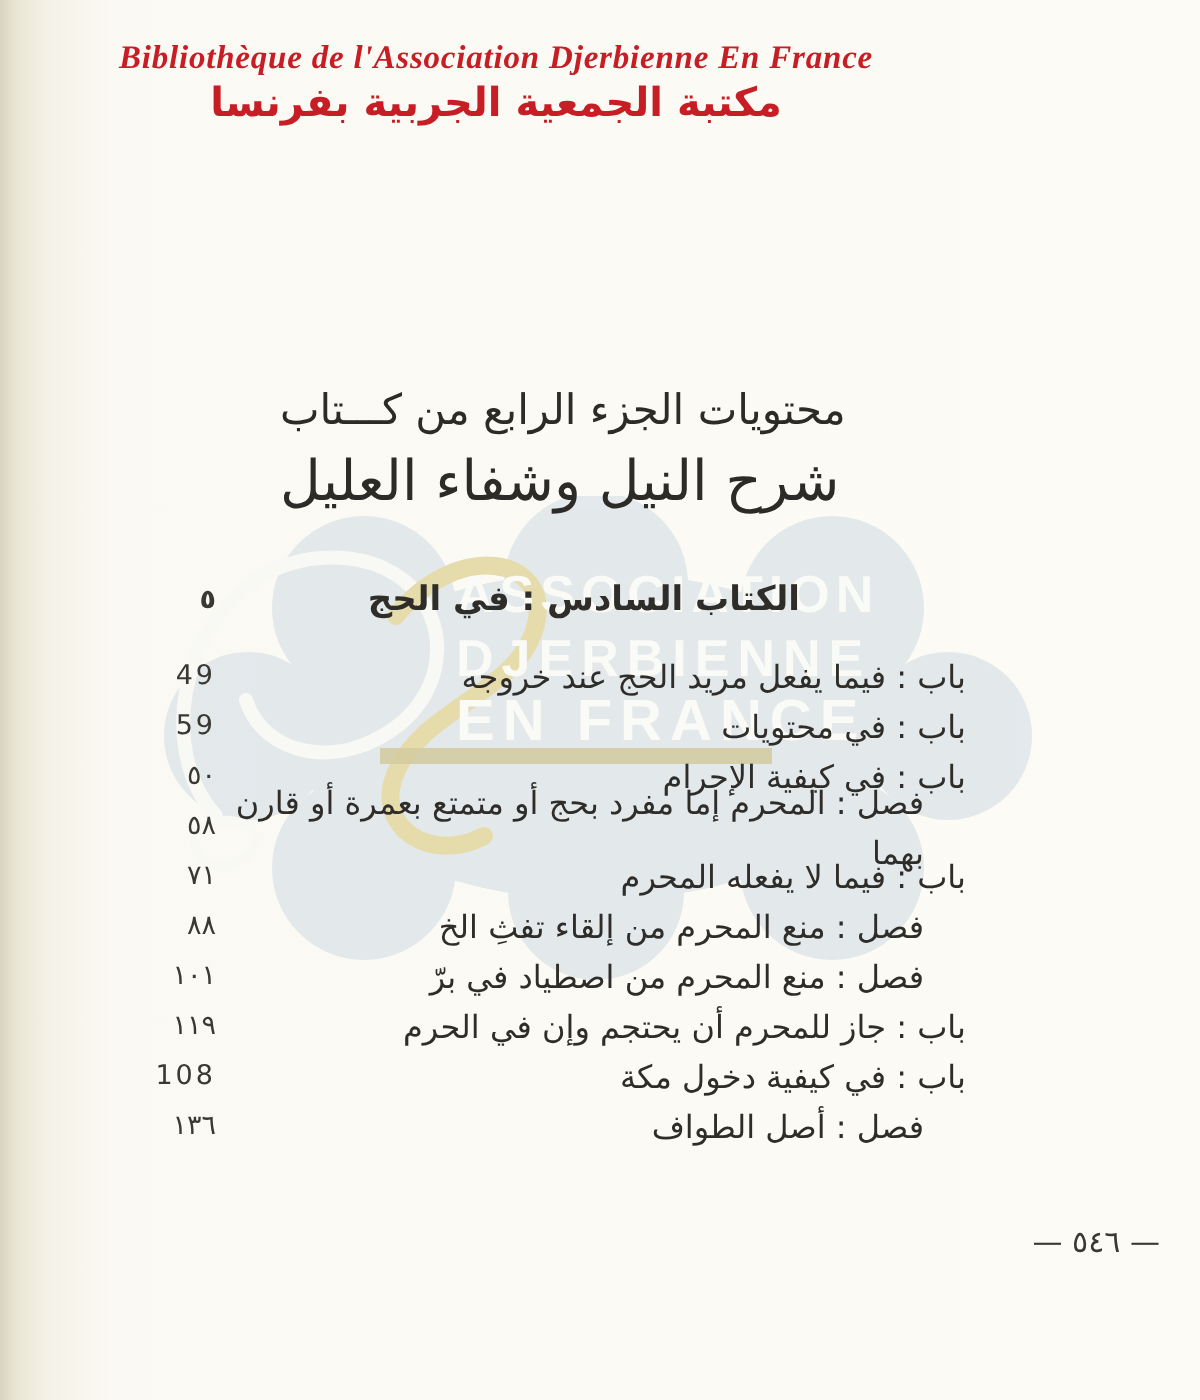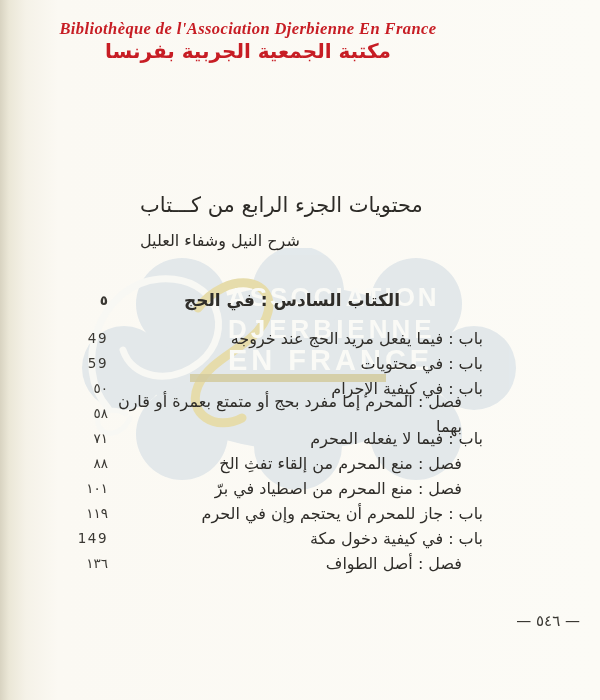--- a/index.html
+++ b/index.html
@@ -11,21 +11,21 @@
   
   .stamp{position:absolute;top:19px;left:38px;width:420px;text-align:center;color:#c71d24;z-index:3;}
   .stamp-fr{font-family:"Liberation Serif",serif;font-style:italic;font-weight:bold;font-size:16.5px;letter-spacing:.4px;white-space:nowrap;}
   .stamp-ar{direction:rtl;font-weight:bold;font-size:20px;line-height:22px;margin-top:1px;}
   
   .watermark{position:absolute;left:78px;top:248px;z-index:1;}
   .wm-line{fill:#fafaf6;font-family:"Liberation Sans",sans-serif;font-weight:bold;}
   
   .title{position:absolute;top:190px;left:140px;width:316px;text-align:left;direction:rtl;color:#2d2b27;z-index:2;}
   .title-1{font-size:21px;line-height:30px;}
-  .title-2{font-size:16px;line-height:26px;margin-top:8px;}
+  .title-2{font-size:28px;line-height:26px;margin-top:8px;}
   
   .toc{position:absolute;top:288px;left:50px;width:433px;z-index:2;}
   .row{display:flex;align-items:center;height:25px;}
   .row.head{margin-bottom:13px;font-weight:bold;}
   .num{width:58px;text-align:right;font-size:13.5px;letter-spacing:1.5px;color:#3a3833;line-height:25px;}
   .txt{flex:1;direction:rtl;text-align:right;font-size:16px;line-height:25px;color:#2f2d29;}
   .row.head .txt{font-size:17px;padding-right:83px;}
   .row.indent .txt{padding-right:21px;}
   
   .footer{position:absolute;top:612px;left:0;width:580px;font-size:15px;letter-spacing:1px;color:#3a3833;z-index:2;direction:rtl;}
@@ -99,21 +99,21 @@
     </div>
     <div class="row indent">
       <div class="num">١٠١</div>
       <div class="txt">فصل : منع المحرم من اصطياد في برّ</div>
     </div>
     <div class="row">
       <div class="num">١١٩</div>
       <div class="txt">باب : جاز للمحرم أن يحتجم وإن في الحرم</div>
     </div>
     <div class="row">
-      <div class="num">149</div>
+      <div class="num">108</div>
       <div class="txt">باب : في كيفية دخول مكة</div>
     </div>
     <div class="row indent">
       <div class="num">١٣٦</div>
       <div class="txt">فصل : أصل الطواف</div>
     </div>
   </div>
 
   <div class="footer">— ٥٤٦ —</div>
 

